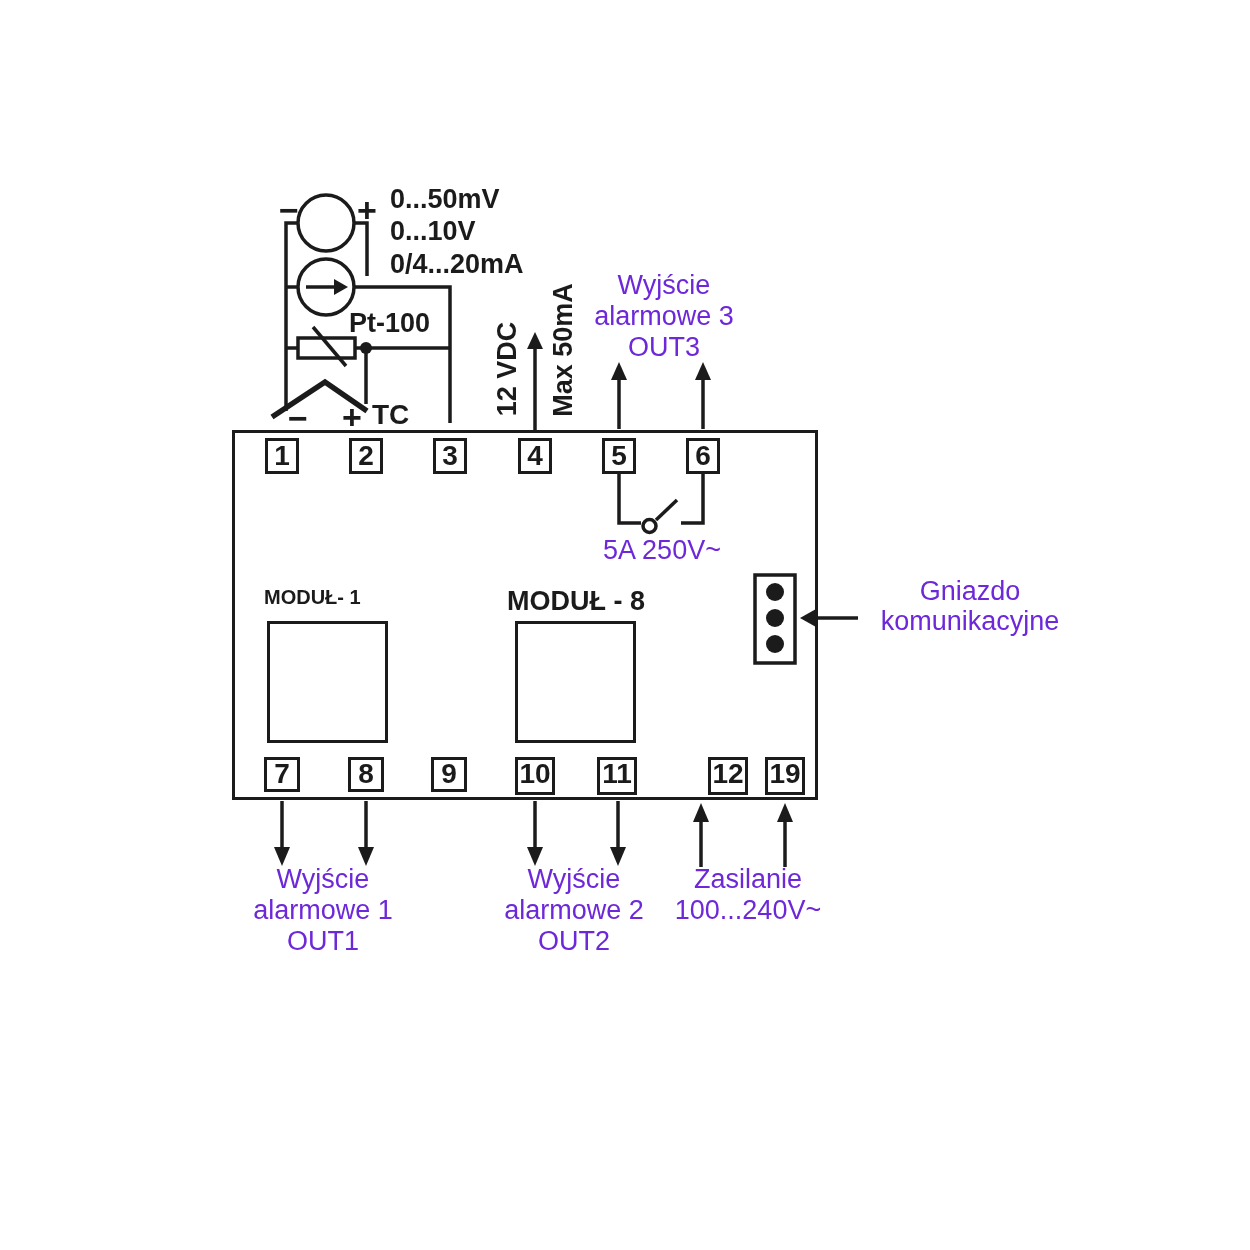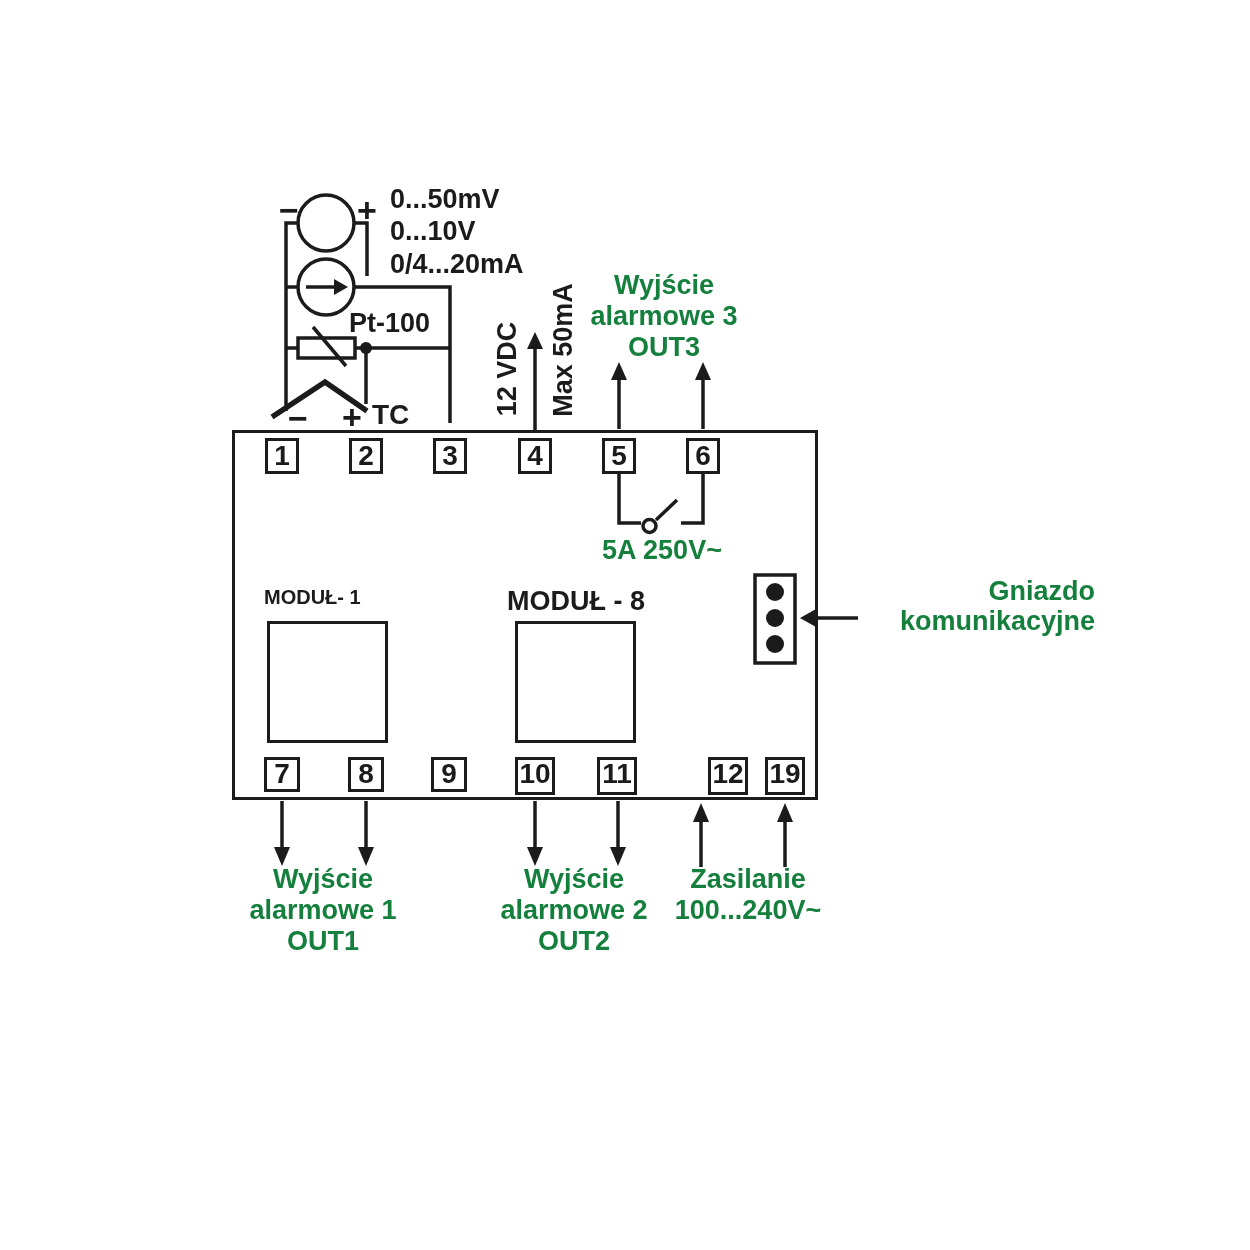--- a/index.html
+++ b/index.html
@@ -1,20 +1,20 @@
 <!DOCTYPE html>
 <html><head>
 <meta charset="utf-8">
 <style>
   html,body{margin:0;padding:0;background:#fff;}
   .stage{position:relative;width:1250px;height:1250px;background:#ffffff;overflow:hidden;
          font-family:"Liberation Sans","DejaVu Sans",sans-serif;color:#1b1b1b;}
   .stage svg{position:absolute;left:0;top:0;z-index:1;}
   .lbl{position:absolute;font-weight:bold;color:#1b1b1b;z-index:2;white-space:nowrap;}
-  .blk{position:absolute;font-weight:bold;color:#15803d;z-index:2;text-align:center;
+  .blk{position:absolute;font-weight:normal;color:#6d28d9;z-index:2;text-align:center;
        font-size:27px;line-height:31px;}
   .sign{position:absolute;font-weight:bold;color:#1b1b1b;z-index:3;width:26px;height:38px;
         line-height:38px;text-align:center;font-size:34px;}
   .vert{position:absolute;font-weight:bold;color:#1b1b1b;z-index:2;font-size:27px;
         text-align:center;transform:rotate(-90deg);}
   .mainbox{position:absolute;left:232px;top:430px;width:586px;height:370px;
            border:3px solid #1b1b1b;box-sizing:border-box;z-index:0;background:#fff;}
   .modbox{position:absolute;width:121px;height:122px;border:3px solid #1b1b1b;
           box-sizing:border-box;z-index:2;background:#fff;}
   .term{position:absolute;border:3px solid #1b1b1b;box-sizing:border-box;z-index:2;
@@ -137,21 +137,21 @@
     <div>Wyjście</div>
     <div>alarmowe 3</div>
     <div>OUT3</div>
   </div>
 
   <div class="blk" style="left:562px;top:535px;width:200px;">5A 250V~</div>
 
   <div class="lbl" style="left:264px;top:586px;font-size:20px;">MODUŁ- 1</div>
   <div class="lbl" style="left:507px;top:586px;font-size:27px;">MODUŁ - 8</div>
 
-  <div class="blk" style="left:845px;top:576px;width:250px;line-height:30px;text-align:right;">
+  <div class="blk" style="left:845px;top:576px;width:250px;line-height:30px;">
     <div>Gniazdo</div>
     <div>komunikacyjne</div>
   </div>
 
   <div class="blk" style="left:223px;top:864px;width:200px;">
     <div>Wyjście</div>
     <div>alarmowe 1</div>
     <div>OUT1</div>
   </div>
 

